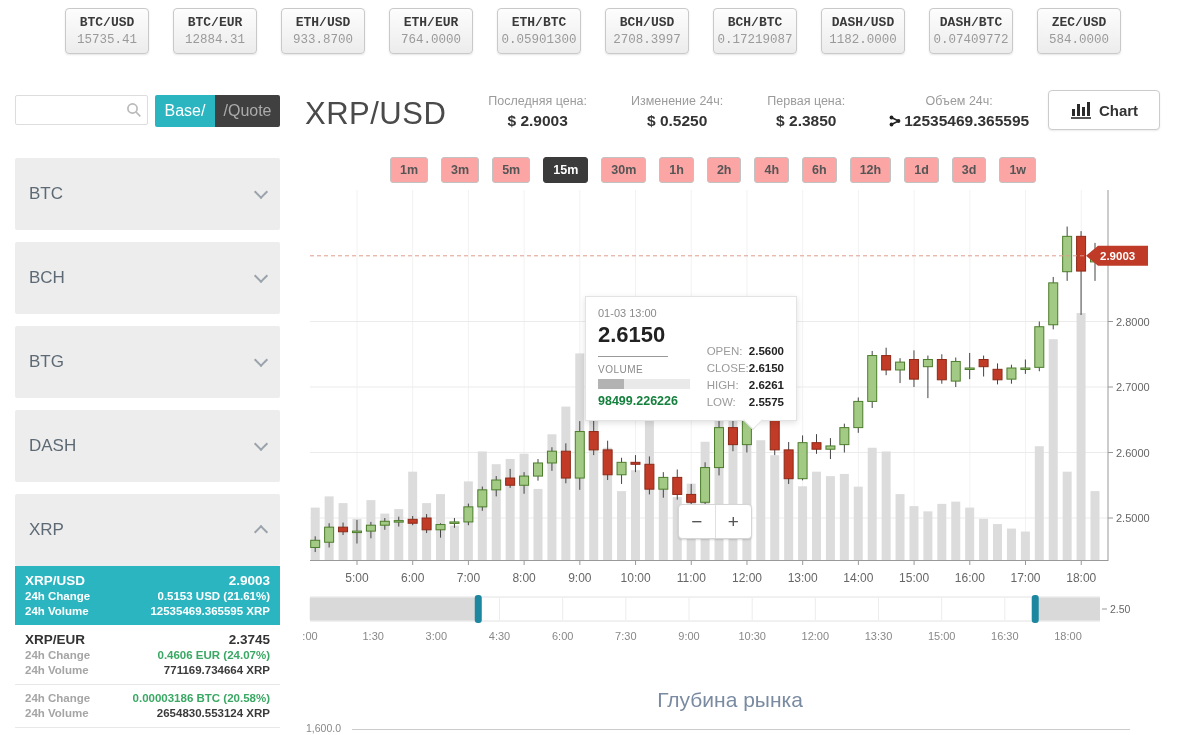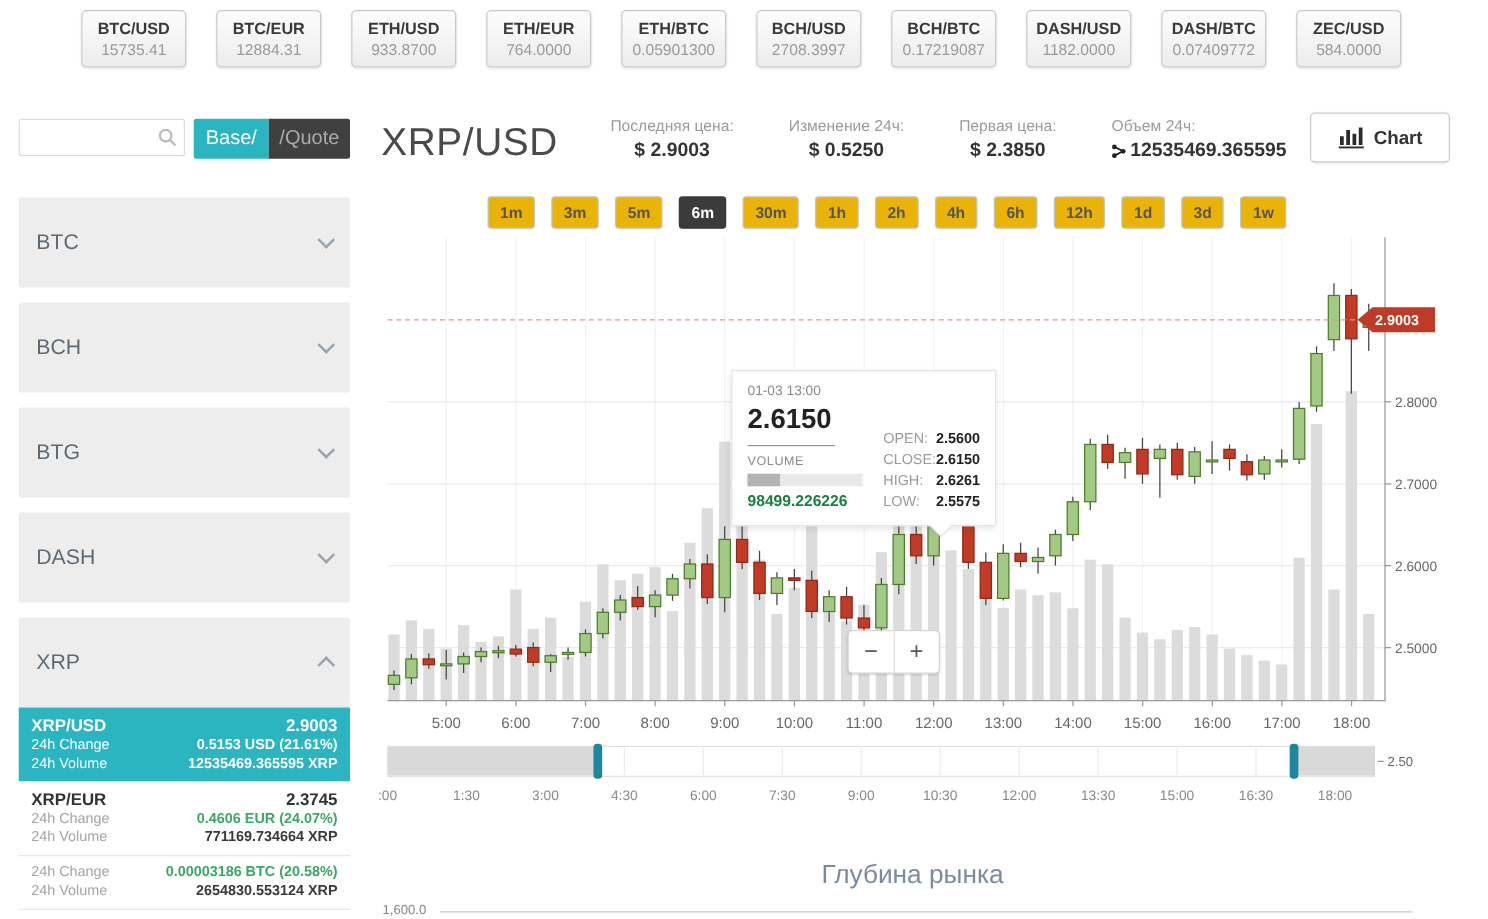--- a/index.html
+++ b/index.html
@@ -2,21 +2,21 @@
 <html><head>
 <meta charset="utf-8">
 <style>
   html,body{margin:0;padding:0;}
   body{width:1190px;height:735px;overflow:hidden;position:relative;background:#fff;
        font-family:"Liberation Sans",sans-serif;color:#333;}
   
   #tickerbar{position:absolute;left:65px;top:8px;display:flex;gap:24px;}
   .ticker{width:82px;height:44px;border:1px solid #c9c9c9;border-radius:4px;
           background:linear-gradient(#fdfdfd,#ececec);box-shadow:0 1px 2px rgba(0,0,0,.10);
-          display:flex;flex-direction:column;align-items:center;justify-content:center;cursor:pointer;}
+          display:flex;flex-direction:column;align-items:center;justify-content:center;cursor:pointer;font-family:Liberation Mono, monospace;}
   .t-sym{font-size:13px;font-weight:bold;color:#3a3a3a;}
   .t-val{font-size:12.5px;color:#9a9a9a;margin-top:3px;}
   
   #sidebar{position:absolute;left:15px;top:95px;width:265px;}
   #search-row{display:flex;height:32px;margin-bottom:31px;}
   #search-wrap{position:relative;width:133px;margin-right:7px;}
   #search-wrap input{width:100%;height:30px;border:1px solid #ddd;border-radius:2px;
        box-sizing:border-box;padding:0 26px 0 8px;font-size:13px;outline:none;}
   #search-wrap svg{position:absolute;right:6px;top:7px;}
   .toggle{height:32px;display:flex;align-items:center;justify-content:center;
@@ -29,37 +29,37 @@
   .chev{width:8px;height:8px;border-right:2px solid #9aa3ab;border-bottom:2px solid #9aa3ab;
         transform:rotate(45deg);margin-top:-4px;}
   .chev.up{transform:rotate(-135deg);margin-top:4px;}
   .group.open{margin-bottom:0;}
   .pairs{margin-bottom:14px;}
   .pair{padding:6px 10px;border-bottom:1px solid #e8e8e8;cursor:pointer;}
   .pair.selected{background:#2ab5c0;border-bottom:none;}
   .prow{display:flex;justify-content:space-between;line-height:15px;}
   .prow.head{font-size:13.5px;font-weight:bold;line-height:17px;}
   .prow{font-size:11.5px;}
-  .pair .lab{color:#a5a5a5;}
+  .pair .lab{color:#a5a5a5;font-weight:bold;}
   .pair .val{font-weight:bold;color:#3a3a3a;}
   .pair .val.green{color:#3aa864;}
   .pair.selected .lab,.pair.selected .val,.pair.selected .prow{color:#fff;}
   
   #main-header{position:absolute;left:305px;top:90px;width:855px;display:flex;align-items:flex-start;}
   #pair-title{font-size:31px;font-weight:300;color:#4a4a4a;margin-top:6px;letter-spacing:.5px;}
   #stats{display:flex;gap:44px;margin:4px 0 0 42px;}
-  .stat{text-align:left;}
+  .stat{text-align:center;}
   .s-label{font-size:12.5px;color:#9b9b9b;margin-bottom:4px;}
   .s-value{font-size:15.5px;font-weight:bold;color:#333;display:flex;align-items:center;justify-content:center;gap:3px;}
   #chart-btn{margin-left:auto;height:38px;min-width:110px;border:1px solid #ccc;border-radius:4px;
      background:#fff;box-shadow:0 1px 2px rgba(0,0,0,.08);display:flex;align-items:center;
      justify-content:center;gap:7px;font-size:15px;font-weight:bold;color:#333;cursor:pointer;}
   
   #timeframes{position:absolute;left:390px;top:157px;display:flex;gap:13px;}
-  .tf{height:24px;padding:0 9px;border:1px solid #c2c2c2;border-radius:3px;background:#eab308;
+  .tf{height:24px;padding:0 9px;border:1px solid #c2c2c2;border-radius:3px;background:#fca5a5;
       font-size:12.5px;font-weight:bold;color:#555;display:flex;align-items:center;cursor:pointer;}
   .tf.sel{background:#3b3b3b;border-color:#3b3b3b;color:#fff;}
   
   #chart-svg{position:absolute;left:0;top:0;z-index:1;}
   #tooltip{position:absolute;left:585px;top:296px;width:212px;z-index:5;background:#fff;
      border:1px solid #e3e3e3;box-shadow:0 2px 6px rgba(0,0,0,.12);padding:10px 12px 12px;box-sizing:border-box;}
   .tt-date{font-size:11px;color:#8a8a8a;margin-bottom:3px;}
   .tt-main{display:flex;}
   .tt-left{width:105px;}
   .tt-price{font-size:22px;font-weight:bold;color:#222;}
@@ -259,21 +259,21 @@
       <line x1="1" y1="17" x2="21" y2="17" stroke="#2b2b2b" stroke-width="1.6"></line>
     </svg>
     <span>Chart</span>
   </div>
 </div>
 
 <div id="timeframes">
     <div class="tf">1m</div>
     <div class="tf">3m</div>
     <div class="tf">5m</div>
-    <div class="tf sel">6m</div>
+    <div class="tf sel">15m</div>
     <div class="tf">30m</div>
     <div class="tf">1h</div>
     <div class="tf">2h</div>
     <div class="tf">4h</div>
     <div class="tf">6h</div>
     <div class="tf">12h</div>
     <div class="tf">1d</div>
     <div class="tf">3d</div>
     <div class="tf">1w</div>
   </div>

